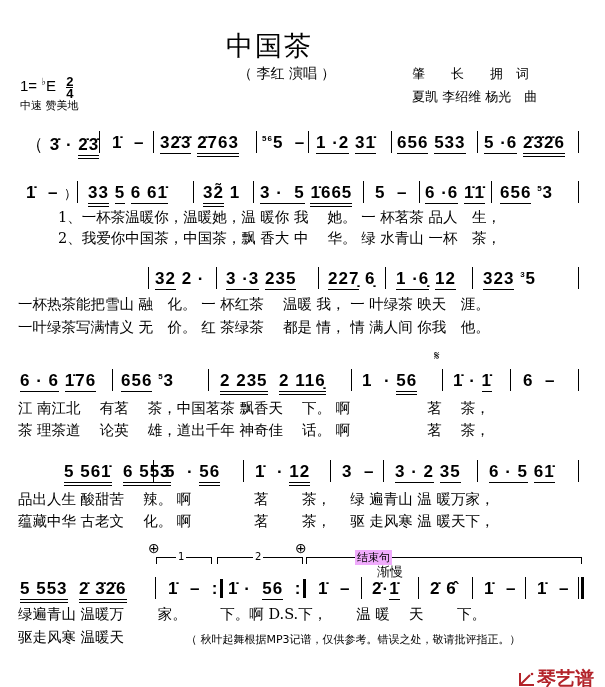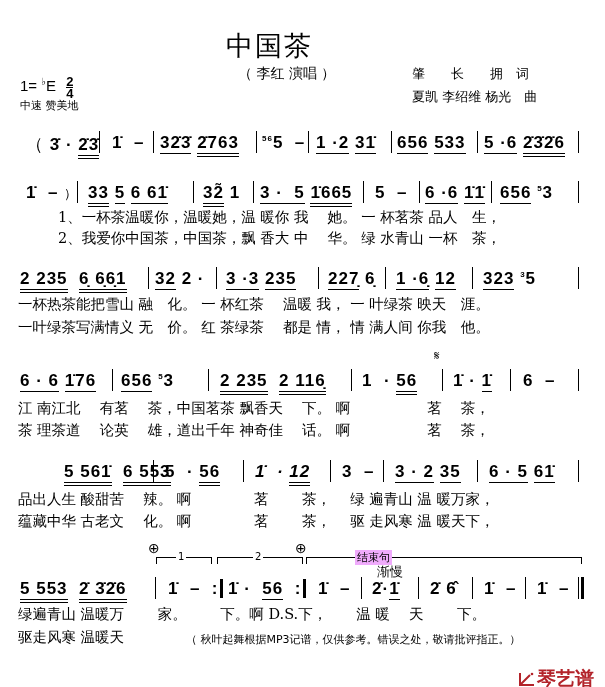--- a/index.html
+++ b/index.html
@@ -78,21 +78,20 @@
   <div class="barline" style="left:419px;"></div>
   <span class="notes" style="left:425px;"><span class="ul1">6 ·<span class="ul1">6</span></span> <span class="ul1">1̇1̇</span></span>
   <div class="barline" style="left:491px;"></div>
   <span class="notes" style="left:500px;"><span class="ul1">6<span class="ul1">56</span></span> <sup style="font-size:8px;">5</sup>3</span>
   <div class="barline" style="left:578px;"></div>
 </div>
 <div class="abs lyric" style="top:208px; left:58px;">1、一杯茶温暖你，温暖她，温 暖你 我　 她。 一 杯茗茶 品人　生，</div>
 <div class="abs lyric" style="top:229px; left:58px;">2、我爱你中国茶，中国茶，飘 香大 中　 华。 绿 水青山 一杯　茶，</div>
 
 <div class="abs staff" style="top:267px;">
-  <span class="notes" style="left:20px;"><span class="ul2">2 235</span> &nbsp;<span class="ul2">6̣ 6̣6̣1</span></span>
   <div class="barline" style="left:148px;"></div>
   <span class="notes" style="left:155px;"><span class="ul1">32</span> 2 ·</span>
   <div class="barline" style="left:216px;"></div>
   <span class="notes" style="left:226px;"><span class="ul1">3 ·<span class="ul1">3</span></span> <span class="ul1">2<span class="ul1">35</span></span></span>
   <div class="barline" style="left:318px;"></div>
   <span class="notes" style="left:328px;"><span class="ul1">22<span class="ul1">7̣</span></span> 6̣</span>
   <div class="barline" style="left:385px;"></div>
   <span class="notes" style="left:396px;"><span class="ul1">1 ·<span class="ul1">6̣</span></span> <span class="ul1">12</span></span>
   <div class="barline" style="left:472px;"></div>
   <span class="notes" style="left:483px;"><span class="ul1">3<span class="ul1">23</span></span> <sup style="font-size:8px;">3</sup>5</span>
@@ -117,21 +116,21 @@
   <div class="barline" style="left:578px;"></div>
 </div>
 <div class="abs lyric" style="top:399px; left:18px;">江 南江北　 有茗　 茶，中国茗茶 飘香天　 下。 啊　　　　　 茗　 茶，</div>
 <div class="abs lyric" style="top:421px; left:18px;">茶 理茶道　 论英　 雄，道出千年 神奇佳　 话。 啊　　　　　 茗　 茶，</div>
 
 <div class="abs staff" style="top:460px;">
   <span class="notes" style="left:20px;margin-left:44px;"><span class="ul2">5 561̇</span> &nbsp;<span class="ul2">6 553</span></span>
   <div class="barline" style="left:153px;"></div>
   <span class="notes" style="left:165px;">5 &nbsp;· <span class="ul2">56</span></span>
   <div class="barline" style="left:243px;"></div>
-  <span class="notes" style="left:255px;font-style:italic;">1̇ &nbsp;· <span class="ul2">12</span></span>
+  <span class="notes" style="left:255px;">1̇ &nbsp;· <span class="ul2">12</span></span>
   <div class="barline" style="left:330px;"></div>
   <span class="notes" style="left:342px;">3 &nbsp;–</span>
   <div class="barline" style="left:383px;"></div>
   <span class="notes" style="left:395px;"><span class="ul1">3 · <span class="ul1">2</span></span> <span class="ul1">35</span></span>
   <div class="barline" style="left:477px;"></div>
   <span class="notes" style="left:489px;"><span class="ul1">6 · <span class="ul1">5</span></span> <span class="ul1">61̇</span></span>
   <div class="barline" style="left:578px;"></div>
 </div>
 <div class="abs lyric" style="top:490px; left:18px;">品出人生 酸甜苦　 辣。 啊　　　　 茗　　 茶，　 绿 遍青山 温 暖万家，</div>
 <div class="abs lyric" style="top:512px; left:18px;">蕴藏中华 古老文　 化。 啊　　　　 茗　　 茶，　 驱 走风寒 温 暖天下，</div>

